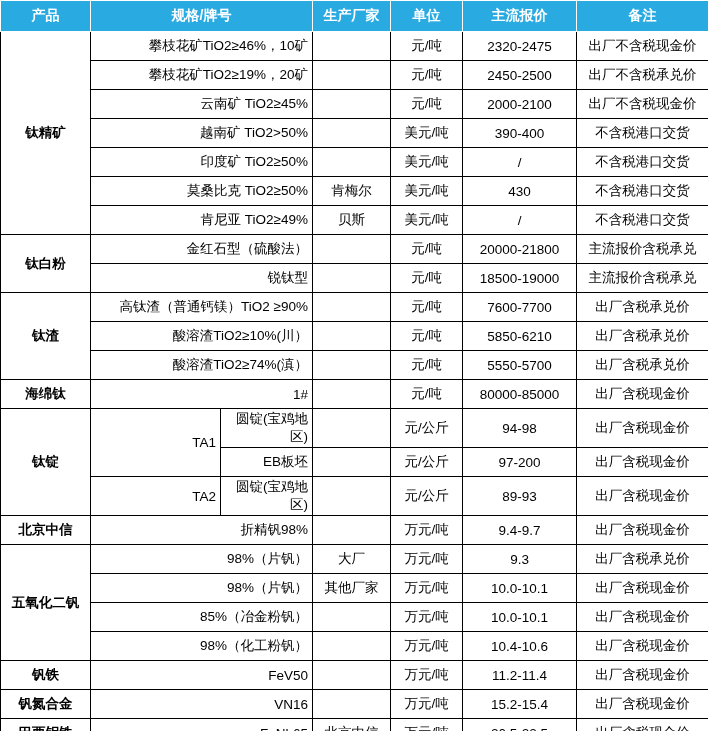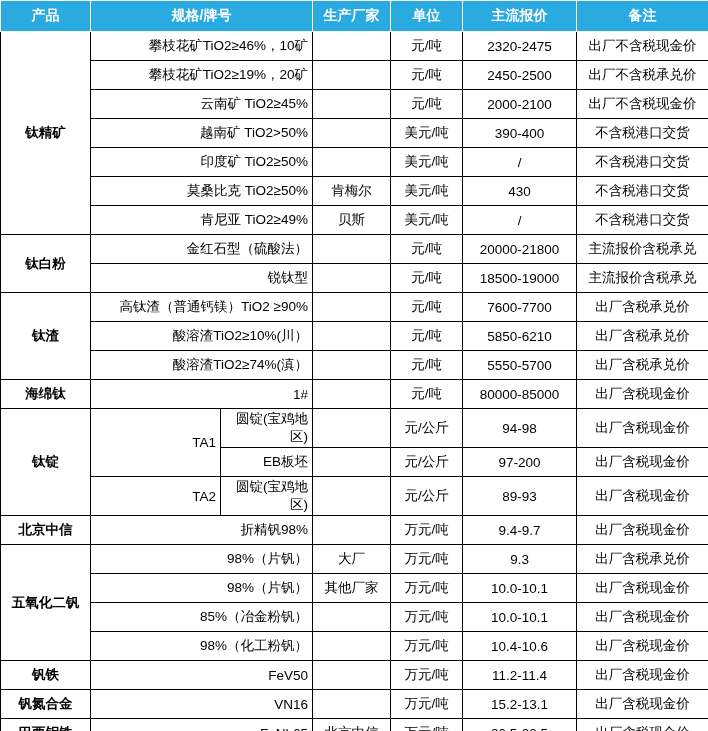--- a/index.html
+++ b/index.html
@@ -234,21 +234,21 @@
         <td class="center"></td>
         <td class="center">万元/吨</td>
         <td class="center">11.2-11.4</td>
         <td class="center">出厂含税现金价</td>
       </tr>
       <tr>
         <td class="group">钒氮合金</td>
         <td class="left" colspan="2">VN16</td>
         <td class="center"></td>
         <td class="center">万元/吨</td>
-        <td class="center">15.2-13.1</td>
+        <td class="center">15.2-15.4</td>
         <td class="center">出厂含税现金价</td>
       </tr>
       <tr>
         <td class="group">巴西铌铁</td>
         <td class="left" colspan="2">FeNb65</td>
         <td class="center">北京中信</td>
         <td class="center">万元/吨</td>
         <td class="center">20.5-22.5</td>
         <td class="center">出厂含税现金价</td>
       </tr>

